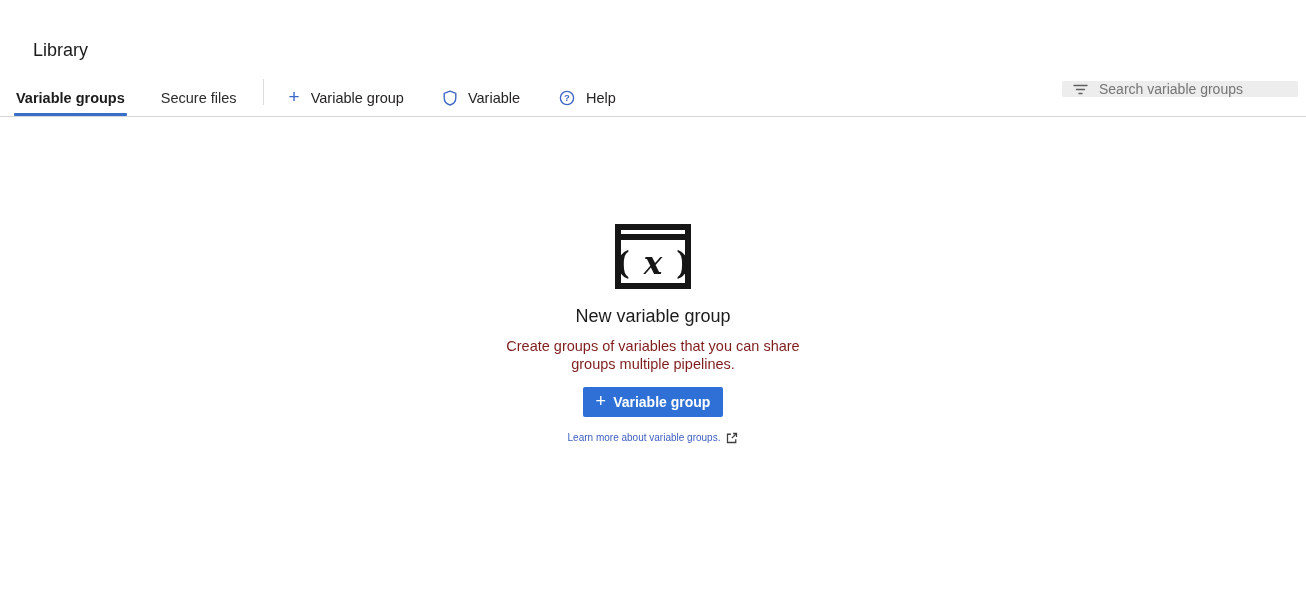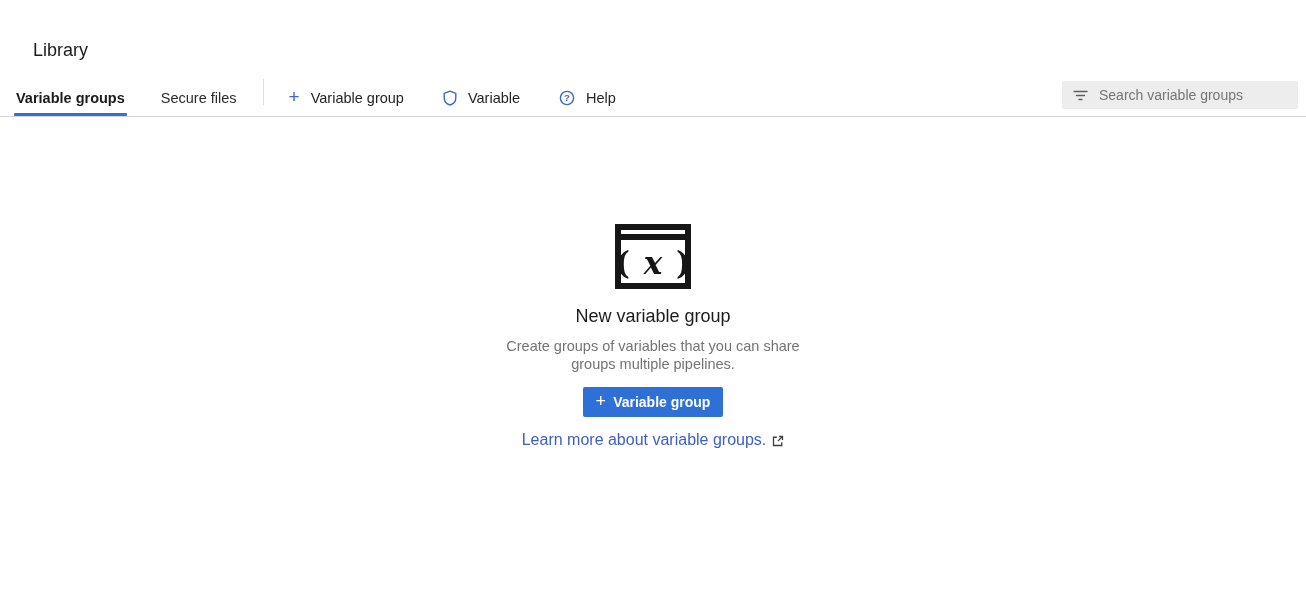--- a/index.html
+++ b/index.html
@@ -61,21 +61,21 @@
     font-family:inherit;font-size:14.5px;color:#252423;white-space:nowrap;
   }
   .toolbar-btn .plus{
     color:var(--accent);font-size:19px;font-weight:400;line-height:1;
     margin-top:-2px;
   }
   .tb-icon{display:flex;align-items:center;}
 
   .search-box{
     margin-left:auto;align-self:flex-start;margin-top:2px;
-    width:236px;height:28px;border-radius:2px;
+    width:236px;height:16px;border-radius:2px;
     background:var(--search-background);
     display:flex;align-items:center;gap:11px;padding:0 11px;
     cursor:text;
   }
   .search-input{
     flex:1;border:none;outline:none;background:transparent;
     font-family:inherit;font-size:14px;color:#333;padding:0;min-width:0;
   }
   .search-input::placeholder{color:var(--placeholder);}
 
@@ -84,32 +84,32 @@
     display:flex;flex-direction:column;align-items:center;
     padding-top:107px;
   }
   .vg-icon{width:76px;height:65px;flex:0 0 auto;}
   .es-title{
     margin:17px 0 0 0;
     font-size:18px;font-weight:400;color:#1c1c1c;line-height:20px;
   }
   .es-desc{
     margin:12px 0 0 0;text-align:center;
-    font-size:14.5px;line-height:17.5px;color:#737373;
+    font-size:14.5px;line-height:17.5px;color:#7f1d1d;
   }
   .primary-btn{
     margin-top:14px;height:30px;padding:0 13px;border:none;border-radius:2px;
     background:var(--button-background);color:var(--button-text);
     font-family:inherit;font-size:14px;font-weight:700;
     display:flex;align-items:center;gap:7px;cursor:pointer;
   }
   .primary-btn .plus{font-size:18px;font-weight:400;line-height:1;margin-top:-2px;}
   .learn-link{
     margin-top:14px;display:flex;align-items:center;gap:6px;
-    font-size:16px;color:var(--link);text-decoration:none;cursor:pointer;
+    font-size:10px;color:var(--link);text-decoration:none;cursor:pointer;
   }
   .ext-icon{display:flex;align-items:center;margin-top:1px;}
 </style>
 </head>
 <body>
 
 <div class="page">
 
   <div>
     <h1 class="page-title">Library</h1>

